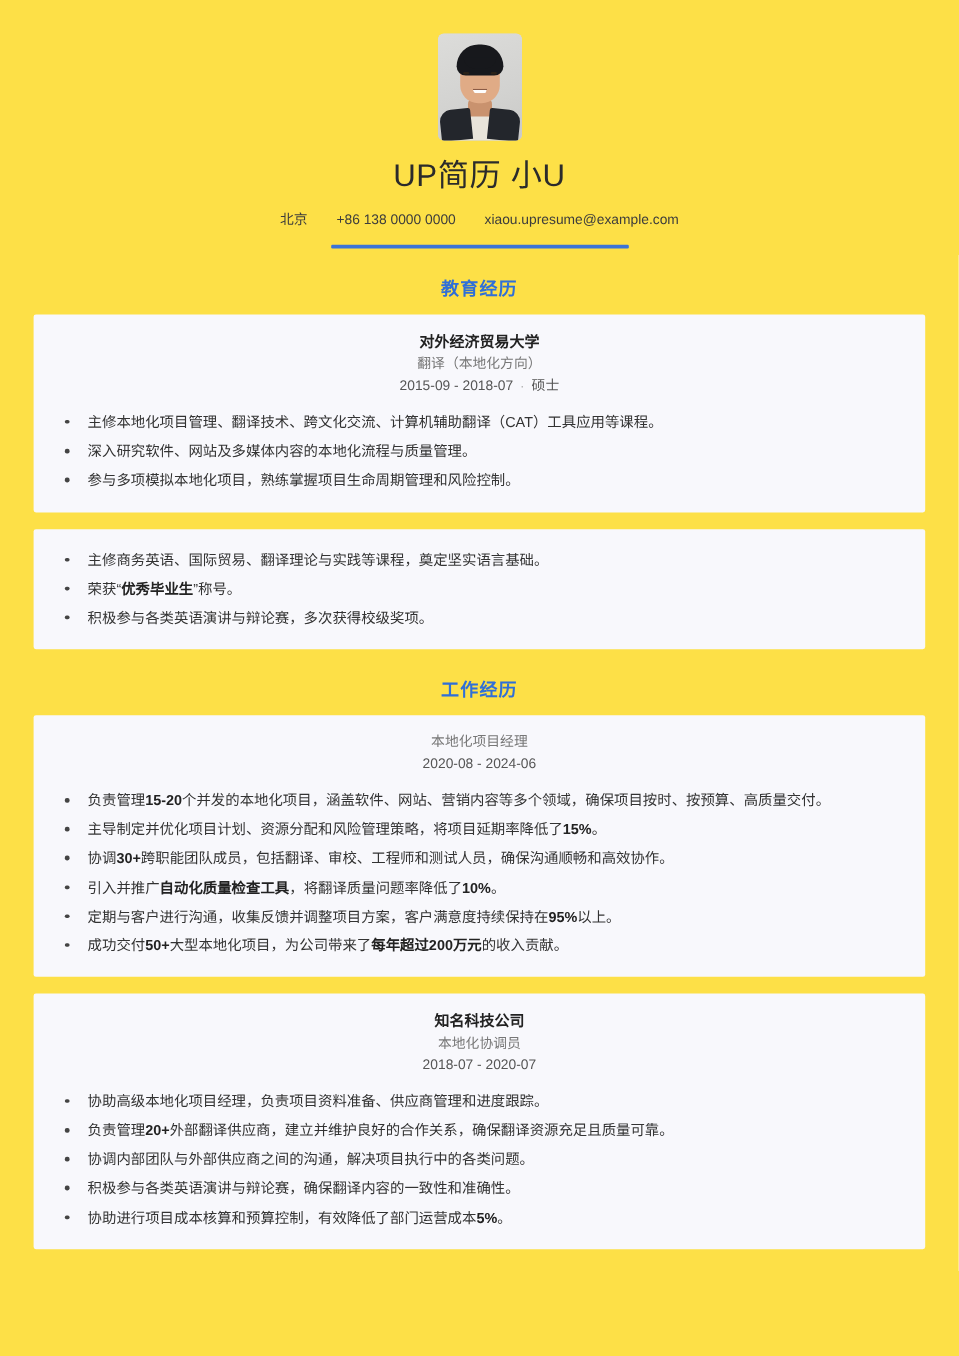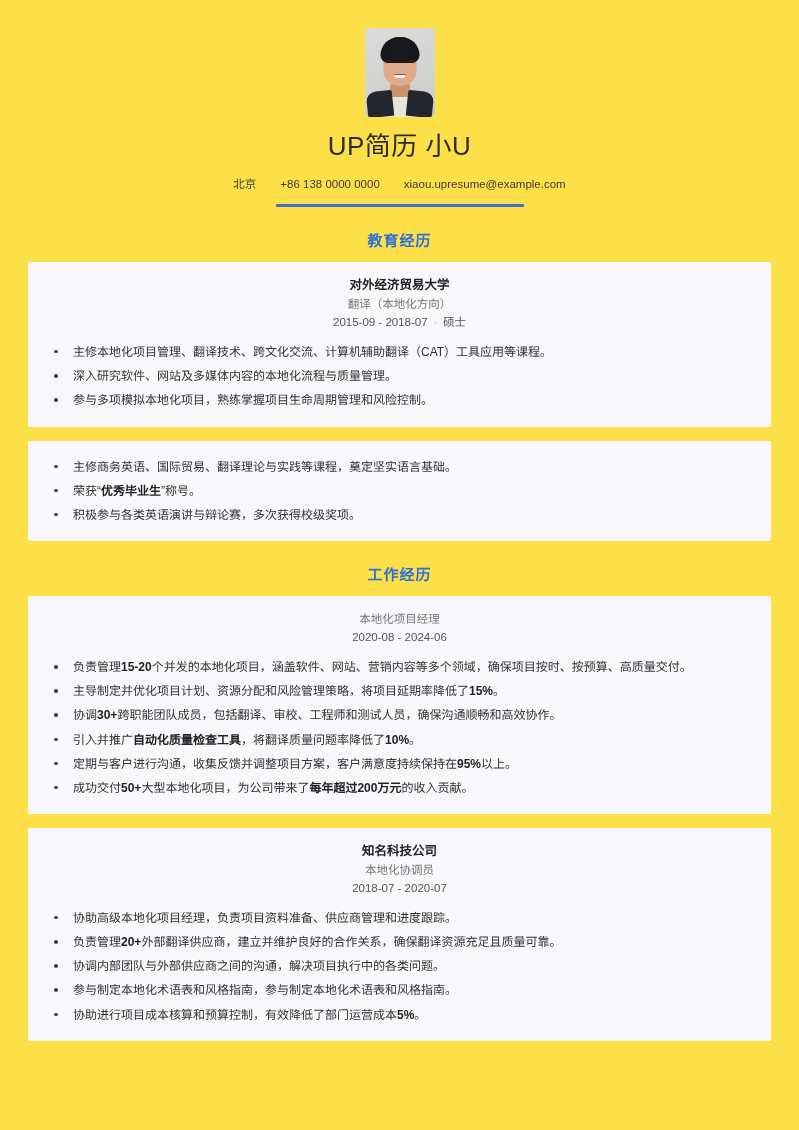--- a/index.html
+++ b/index.html
@@ -320,20 +320,20 @@
         <div class="card">
           <div class="entry-head">
             <div class="entry-org">知名科技公司</div>
             <div class="entry-sub">本地化协调员</div>
             <div class="entry-meta"><span>2018-07 - 2020-07</span></div>
           </div>
           <ul class="bullets">
             <li><span>协助高级本地化项目经理，负责项目资料准备、供应商管理和进度跟踪。</span></li>
             <li><span>负责管理</span><b>20+</b><span>外部翻译供应商，建立并维护良好的合作关系，确保翻译资源充足且质量可靠。</span></li>
             <li><span>协调内部团队与外部供应商之间的沟通，解决项目执行中的各类问题。</span></li>
-            <li><span>参与制定本地化术语表和风格指南，参与制定本地化术语表和风格指南。</span></li>
+            <li><span>积极参与各类英语演讲与辩论赛，确保翻译内容的一致性和准确性。</span></li>
             <li><span>协助进行项目成本核算和预算控制，有效降低了部门运营成本</span><b>5%</b><span>。</span></li>
           </ul>
         </div>
       </section>
     </div>
 
 </div>
 
 </body></html>

